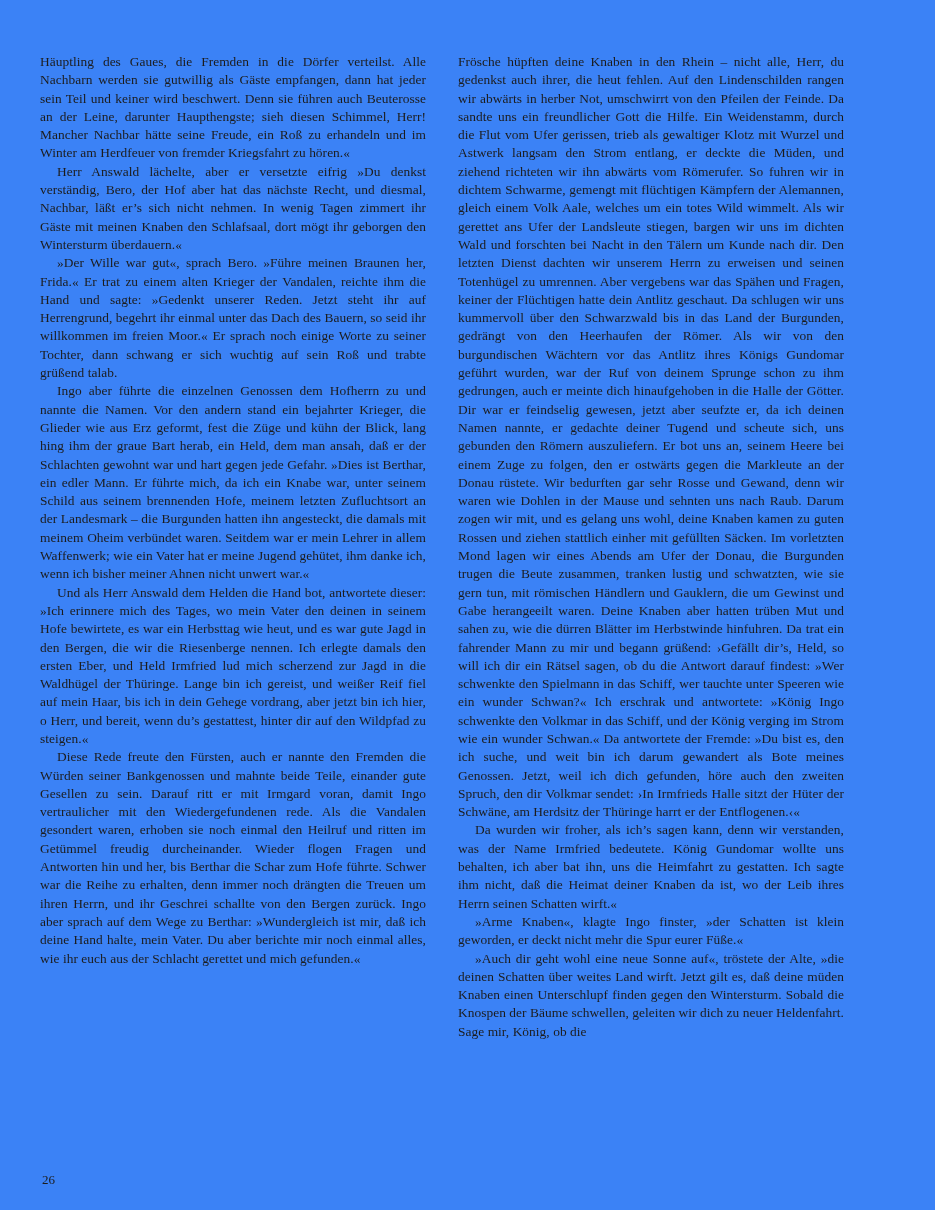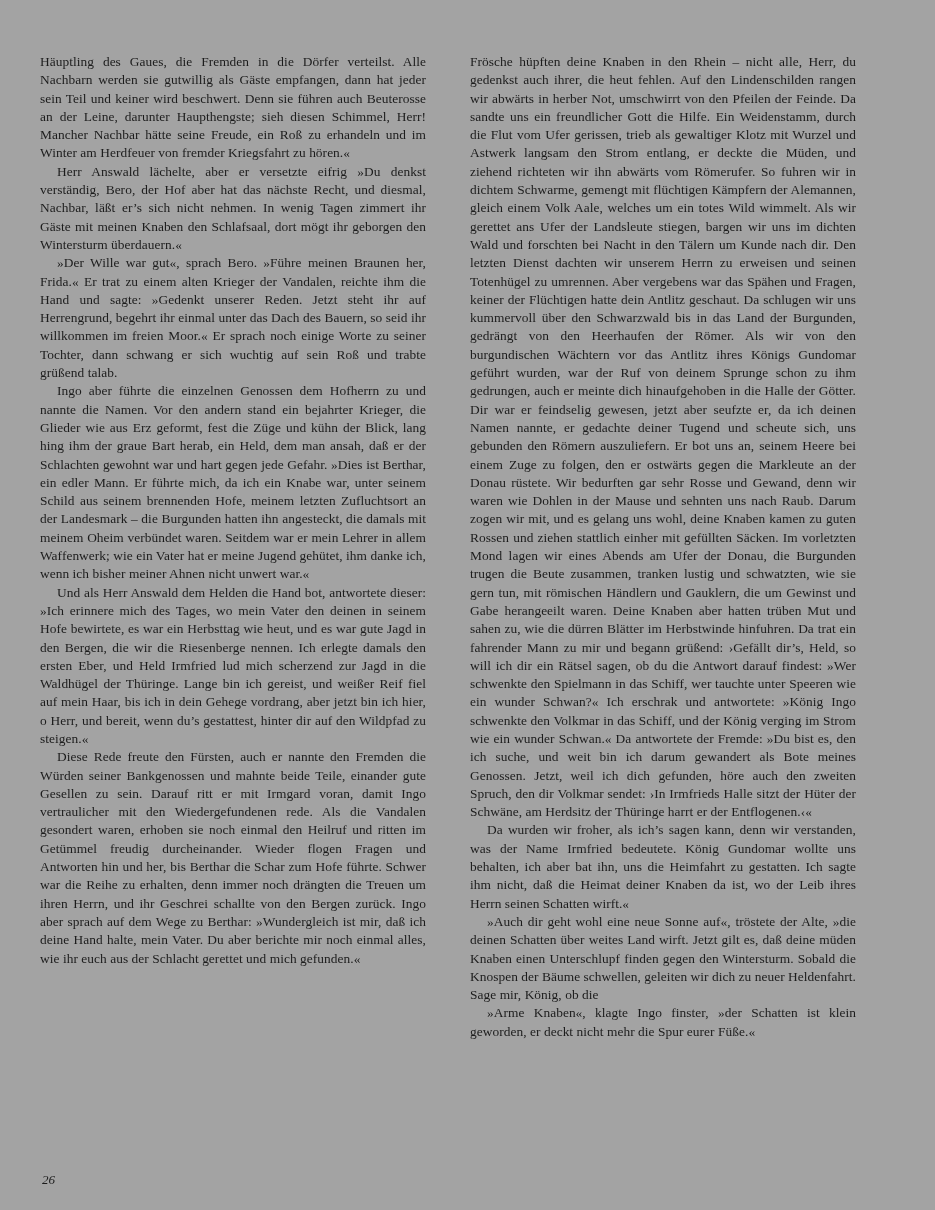--- a/index.html
+++ b/index.html
@@ -11,68 +11,67 @@
     width: 935px;
     height: 1210px;
     position: relative;
     font-family: "Liberation Serif", "DejaVu Serif", serif;
     color: #1c1c1c;
     overflow: hidden;
   }
   .book-page {
     position: absolute;
     inset: 0;
-    background: #a3a3a3;
+    background: #3b82f6;
   }
   .text-column {
     position: absolute;
     top: 53px;
     width: 386px;
     height: 1112px;
     overflow: hidden;
     text-align: justify;
     font-size: 13.4px;
     line-height: 18.3px;
     letter-spacing: 0.05px;
   }
   .text-column.left  { left: 40px; }
-  .text-column.right { left: 458px; margin-left: 12px; }
+  .text-column.right { left: 458px; }
   .text-column p {
     margin: 0;
     padding: 0;
   }
   .text-column p.indent {
     text-indent: 17px;
   }
   .page-number {
     position: absolute;
     left: 42px;
     top: 1172px;
     font-size: 13px;
     line-height: 16px;
     color: #1c1c1c;
-    font-style: italic;
   }
 </style>
 </head>
 <body>
 
 <div class="book-page">
 
   <div class="text-column left">
     <p>Häuptling des Gaues, die Fremden in die Dörfer verteilst. Alle Nachbarn werden sie gutwillig als Gäste empfangen, dann hat jeder sein Teil und keiner wird beschwert. Denn sie führen auch Beuterosse an der Leine, darunter Haupthengste; sieh diesen Schimmel, Herr! Mancher Nachbar hätte seine Freude, ein Roß zu erhandeln und im Winter am Herdfeuer von fremder Kriegsfahrt zu hören.«</p>
     <p class="indent">Herr Answald lächelte, aber er versetzte eifrig »Du denkst verständig, Bero, der Hof aber hat das nächste Recht, und diesmal, Nachbar, läßt er’s sich nicht nehmen. In wenig Tagen zimmert ihr Gäste mit meinen Knaben den Schlafsaal, dort mögt ihr geborgen den Wintersturm überdauern.«</p>
     <p class="indent">»Der Wille war gut«, sprach Bero. »Führe meinen Braunen her, Frida.« Er trat zu einem alten Krieger der Vandalen, reichte ihm die Hand und sagte: »Gedenkt unserer Reden. Jetzt steht ihr auf Herrengrund, begehrt ihr einmal unter das Dach des Bauern, so seid ihr willkommen im freien Moor.« Er sprach noch einige Worte zu seiner Tochter, dann schwang er sich wuchtig auf sein Roß und trabte grüßend talab.</p>
     <p class="indent">Ingo aber führte die einzelnen Genossen dem Hofherrn zu und nannte die Namen. Vor den andern stand ein bejahrter Krieger, die Glieder wie aus Erz geformt, fest die Züge und kühn der Blick, lang hing ihm der graue Bart herab, ein Held, dem man ansah, daß er der Schlachten gewohnt war und hart gegen jede Gefahr. »Dies ist Berthar, ein edler Mann. Er führte mich, da ich ein Knabe war, unter seinem Schild aus seinem brennenden Hofe, meinem letzten Zufluchtsort an der Landesmark – die Burgunden hatten ihn angesteckt, die damals mit meinem Oheim verbündet waren. Seitdem war er mein Lehrer in allem Waffenwerk; wie ein Vater hat er meine Jugend gehütet, ihm danke ich, wenn ich bisher meiner Ahnen nicht unwert war.«</p>
     <p class="indent">Und als Herr Answald dem Helden die Hand bot, antwortete dieser: »Ich erinnere mich des Tages, wo mein Vater den deinen in seinem Hofe bewirtete, es war ein Herbsttag wie heut, und es war gute Jagd in den Bergen, die wir die Riesenberge nennen. Ich erlegte damals den ersten Eber, und Held Irmfried lud mich scherzend zur Jagd in die Waldhügel der Thüringe. Lange bin ich gereist, und weißer Reif fiel auf mein Haar, bis ich in dein Gehege vordrang, aber jetzt bin ich hier, o Herr, und bereit, wenn du’s gestattest, hinter dir auf den Wildpfad zu steigen.«</p>
     <p class="indent">Diese Rede freute den Fürsten, auch er nannte den Fremden die Würden seiner Bankgenossen und mahnte beide Teile, einander gute Gesellen zu sein. Darauf ritt er mit Irmgard voran, damit Ingo vertraulicher mit den Wiedergefundenen rede. Als die Vandalen gesondert waren, erhoben sie noch einmal den Heilruf und ritten im Getümmel freudig durcheinander. Wieder flogen Fragen und Antworten hin und her, bis Berthar die Schar zum Hofe führte. Schwer war die Reihe zu erhalten, denn immer noch drängten die Treuen um ihren Herrn, und ihr Geschrei schallte von den Bergen zurück. Ingo aber sprach auf dem Wege zu Berthar: »Wundergleich ist mir, daß ich deine Hand halte, mein Vater. Du aber berichte mir noch einmal alles, wie ihr euch aus der Schlacht gerettet und mich gefunden.«</p>
   </div>
 
   <div class="text-column right">
     <p>Frösche hüpften deine Knaben in den Rhein – nicht alle, Herr, du gedenkst auch ihrer, die heut fehlen. Auf den Lindenschilden rangen wir abwärts in herber Not, umschwirrt von den Pfeilen der Feinde. Da sandte uns ein freundlicher Gott die Hilfe. Ein Weidenstamm, durch die Flut vom Ufer gerissen, trieb als gewaltiger Klotz mit Wurzel und Astwerk langsam den Strom entlang, er deckte die Müden, und ziehend richteten wir ihn abwärts vom Römerufer. So fuhren wir in dichtem Schwarme, gemengt mit flüchtigen Kämpfern der Alemannen, gleich einem Volk Aale, welches um ein totes Wild wimmelt. Als wir gerettet ans Ufer der Landsleute stiegen, bargen wir uns im dichten Wald und forschten bei Nacht in den Tälern um Kunde nach dir. Den letzten Dienst dachten wir unserem Herrn zu erweisen und seinen Totenhügel zu umrennen. Aber vergebens war das Spähen und Fragen, keiner der Flüchtigen hatte dein Antlitz geschaut. Da schlugen wir uns kummervoll über den Schwarzwald bis in das Land der Burgunden, gedrängt von den Heerhaufen der Römer. Als wir von den burgundischen Wächtern vor das Antlitz ihres Königs Gundomar geführt wurden, war der Ruf von deinem Sprunge schon zu ihm gedrungen, auch er meinte dich hinaufgehoben in die Halle der Götter. Dir war er feindselig gewesen, jetzt aber seufzte er, da ich deinen Namen nannte, er gedachte deiner Tugend und scheute sich, uns gebunden den Römern auszuliefern. Er bot uns an, seinem Heere bei einem Zuge zu folgen, den er ostwärts gegen die Markleute an der Donau rüstete. Wir bedurften gar sehr Rosse und Gewand, denn wir waren wie Dohlen in der Mause und sehnten uns nach Raub. Darum zogen wir mit, und es gelang uns wohl, deine Knaben kamen zu guten Rossen und ziehen stattlich einher mit gefüllten Säcken. Im vorletzten Mond lagen wir eines Abends am Ufer der Donau, die Burgunden trugen die Beute zusammen, tranken lustig und schwatzten, wie sie gern tun, mit römischen Händlern und Gauklern, die um Gewinst und Gabe herangeeilt waren. Deine Knaben aber hatten trüben Mut und sahen zu, wie die dürren Blätter im Herbstwinde hinfuhren. Da trat ein fahrender Mann zu mir und begann grüßend: ›Gefällt dir’s, Held, so will ich dir ein Rätsel sagen, ob du die Antwort darauf findest: »Wer schwenkte den Spielmann in das Schiff, wer tauchte unter Speeren wie ein wunder Schwan?« Ich erschrak und antwortete: »König Ingo schwenkte den Volkmar in das Schiff, und der König verging im Strom wie ein wunder Schwan.« Da antwortete der Fremde: »Du bist es, den ich suche, und weit bin ich darum gewandert als Bote meines Genossen. Jetzt, weil ich dich gefunden, höre auch den zweiten Spruch, den dir Volkmar sendet: ›In Irmfrieds Halle sitzt der Hüter der Schwäne, am Herdsitz der Thüringe harrt er der Entflogenen.‹«</p>
     <p class="indent">Da wurden wir froher, als ich’s sagen kann, denn wir verstanden, was der Name Irmfried bedeutete. König Gundomar wollte uns behalten, ich aber bat ihn, uns die Heimfahrt zu gestatten. Ich sagte ihm nicht, daß die Heimat deiner Knaben da ist, wo der Leib ihres Herrn seinen Schatten wirft.«</p>
+    <p class="indent">»Arme Knaben«, klagte Ingo finster, »der Schatten ist klein geworden, er deckt nicht mehr die Spur eurer Füße.«</p>
     <p class="indent">»Auch dir geht wohl eine neue Sonne auf«, tröstete der Alte, »die deinen Schatten über weites Land wirft. Jetzt gilt es, daß deine müden Knaben einen Unterschlupf finden gegen den Wintersturm. Sobald die Knospen der Bäume schwellen, geleiten wir dich zu neuer Heldenfahrt. Sage mir, König, ob die</p>
-    <p class="indent">»Arme Knaben«, klagte Ingo finster, »der Schatten ist klein geworden, er deckt nicht mehr die Spur eurer Füße.«</p>
   </div>
 
   <div class="page-number">26</div>
 
 </div>
 
 </body></html>

